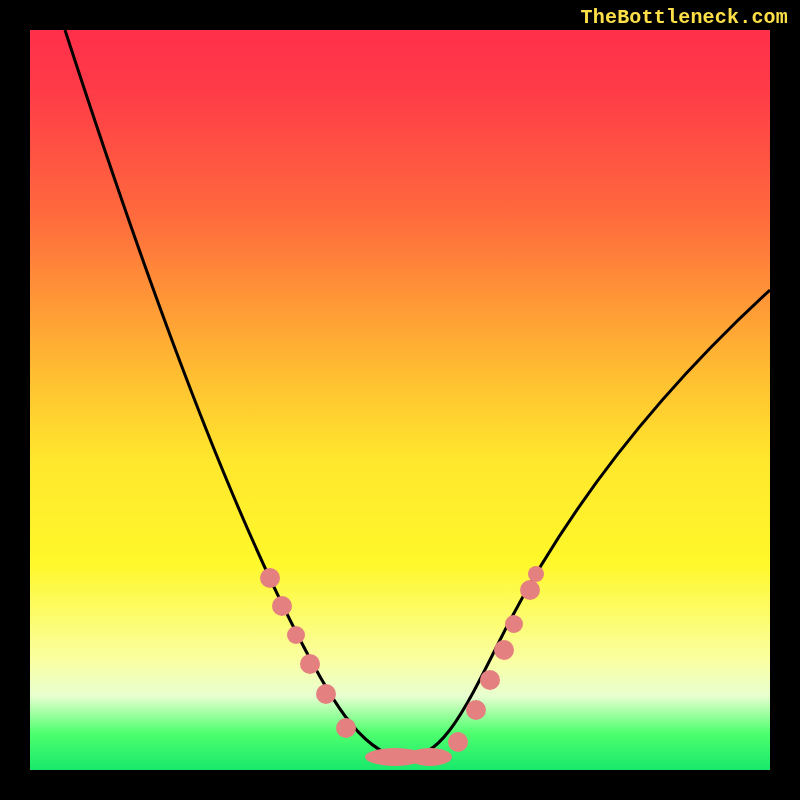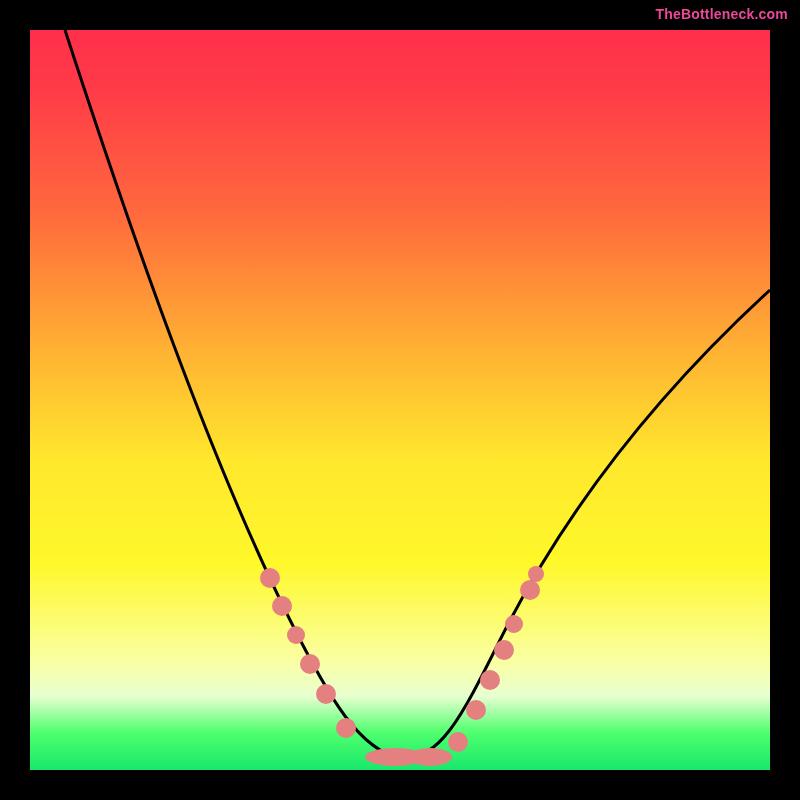--- a/index.html
+++ b/index.html
@@ -19,24 +19,24 @@
       #fff82a 72%,
       #faffa0 85%,
       #e8ffd0 90%,
       #4eff6e 95%,
       #18e86b 100%);
   }
   .watermark {
     position: absolute;
     top: 6px;
     right: 12px;
-    font-family: Liberation Sans, sans-serif;
-    font-size: 14px;
+    font-family: Liberation Mono, monospace;
+    font-size: 20px;
     font-weight: 600;
-    color: #ec4899;
+    color: #fde047;
     letter-spacing: 0.2px;
   }
   svg.curve {
     position: absolute;
     left: 0; top: 0;
     width: 740px; height: 740px;
   }
 </style>
 </head>
 <body>

